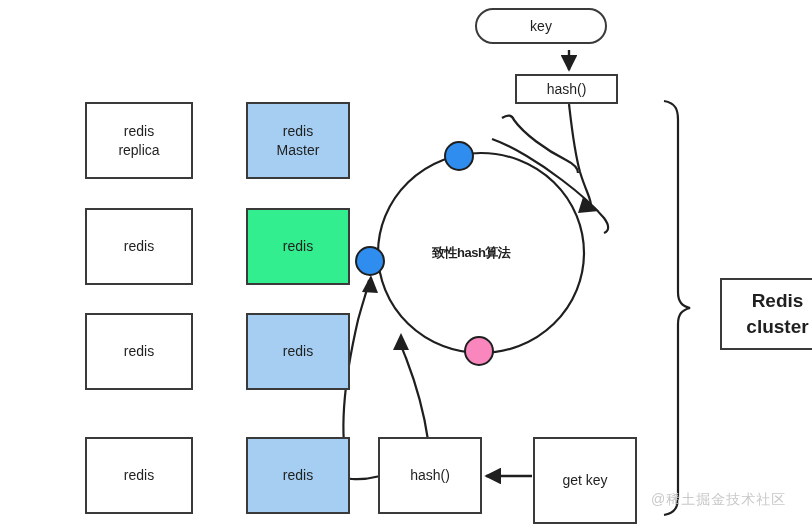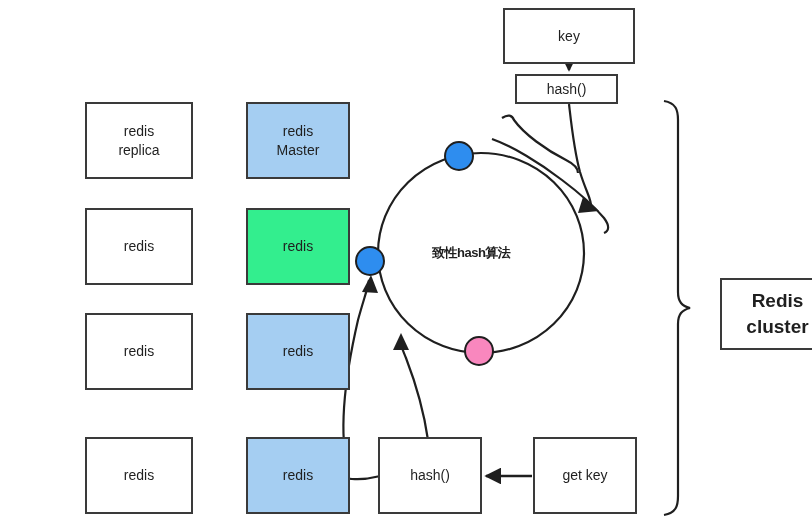--- a/index.html
+++ b/index.html
@@ -128,39 +128,40 @@
   <div class="node fill-green" style="left:246px; top:208px; width:104px; height:77px;">
     <span>redis</span>
   </div>
   <div class="node fill-blue" style="left:246px; top:313px; width:104px; height:77px;">
     <span>redis</span>
   </div>
   <div class="node fill-blue" style="left:246px; top:437px; width:104px; height:77px;">
     <span>redis</span>
   </div>
 
-  <div class="node" style="left:503px; top:8px; width:132px; height:56px;">
+  <div class="node" style="left:475px; top:8px; width:132px; height:36px;border-radius:19px;">
     <span>key</span>
   </div>
   <div class="node" style="left:515px; top:74px; width:103px; height:30px;">
     <span>hash()</span>
   </div>
 
   <div class="node" style="left:378px; top:437px; width:104px; height:77px;">
     <span>hash()</span>
   </div>
-  <div class="node" style="left:533px; top:437px; width:104px; height:77px;text-align:right;">
+  <div class="node" style="left:533px; top:437px; width:104px; height:87px;text-align:right;">
     <span>get key</span>
   </div>
 
   <div class="node strong" style="left:720px; top:278px; width:115px; height:72px;">
     <span>Redis
 cluster</span>
   </div>
 
   <div class="vnode" style="left:444px; top:141px; width:30px; height:30px; background:#2E8DEF;"></div>
   <div class="vnode" style="left:355px; top:246px; width:30px; height:30px; background:#2E8DEF;"></div>
   <div class="vnode" style="left:464px; top:336px; width:30px; height:30px; background:#F987BE;"></div>
 
   <div class="ring-label" style="left:432px; top:244px;font-weight:bold;">致性hash算法</div>
 
+  <div class="watermark" style="left:651px; top:491px;">@稀土掘金技术社区</div>
 
 </div>
 
 </body></html>

